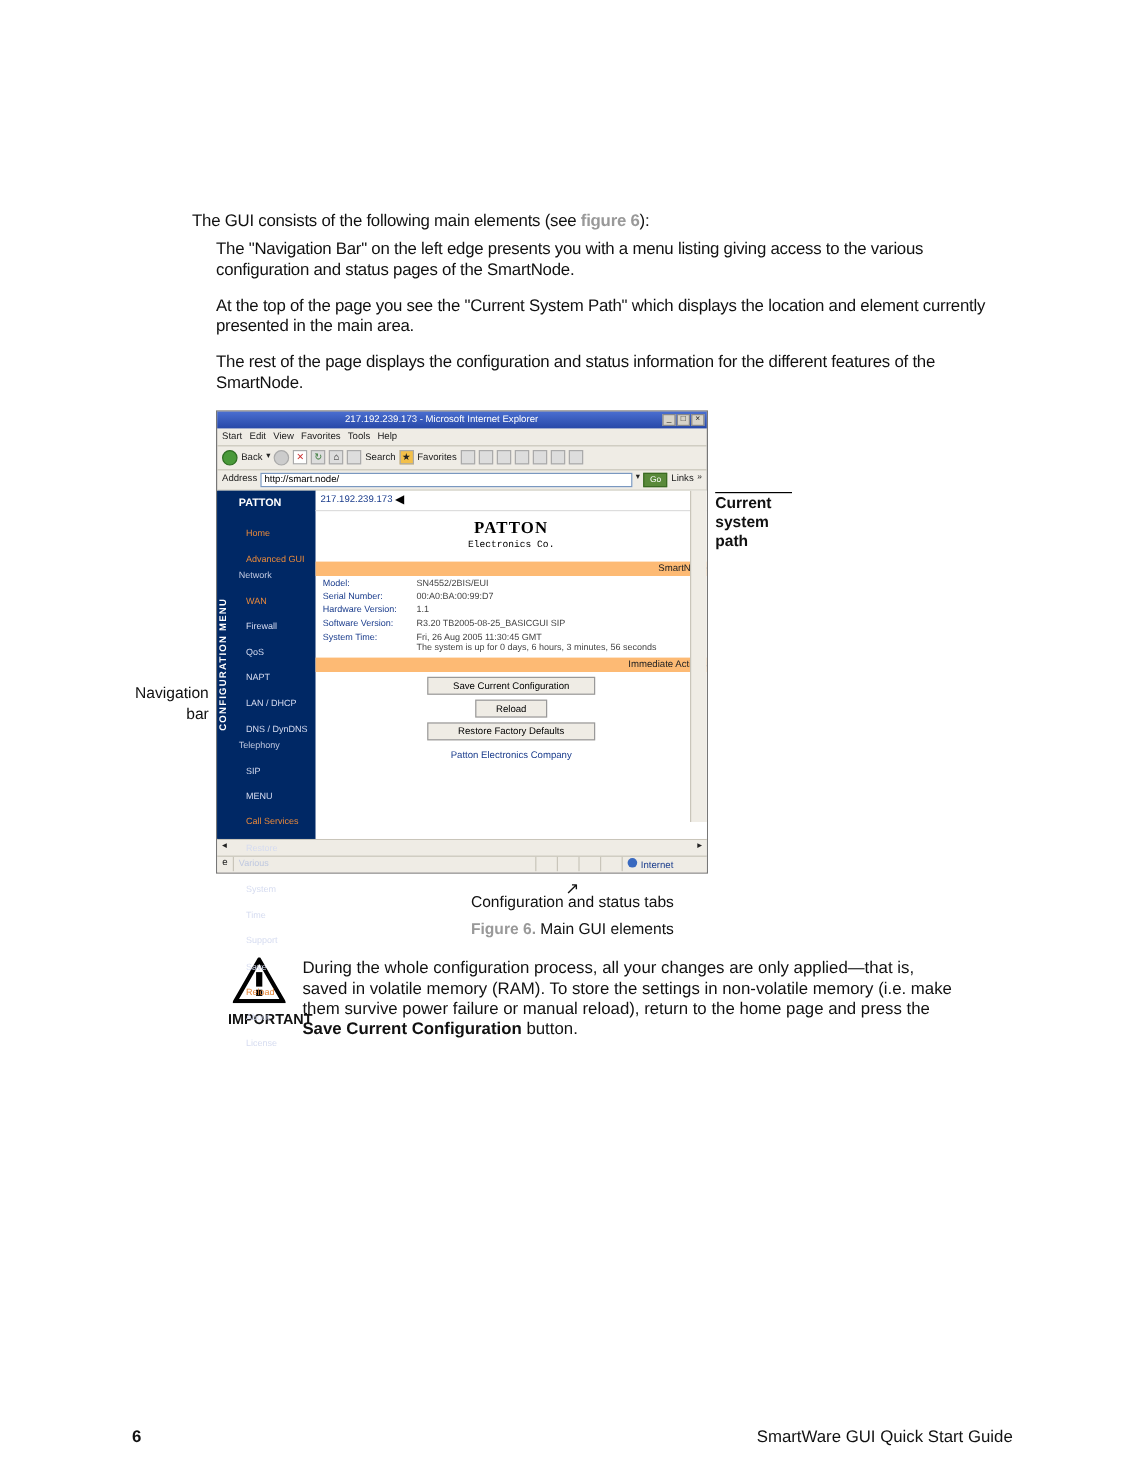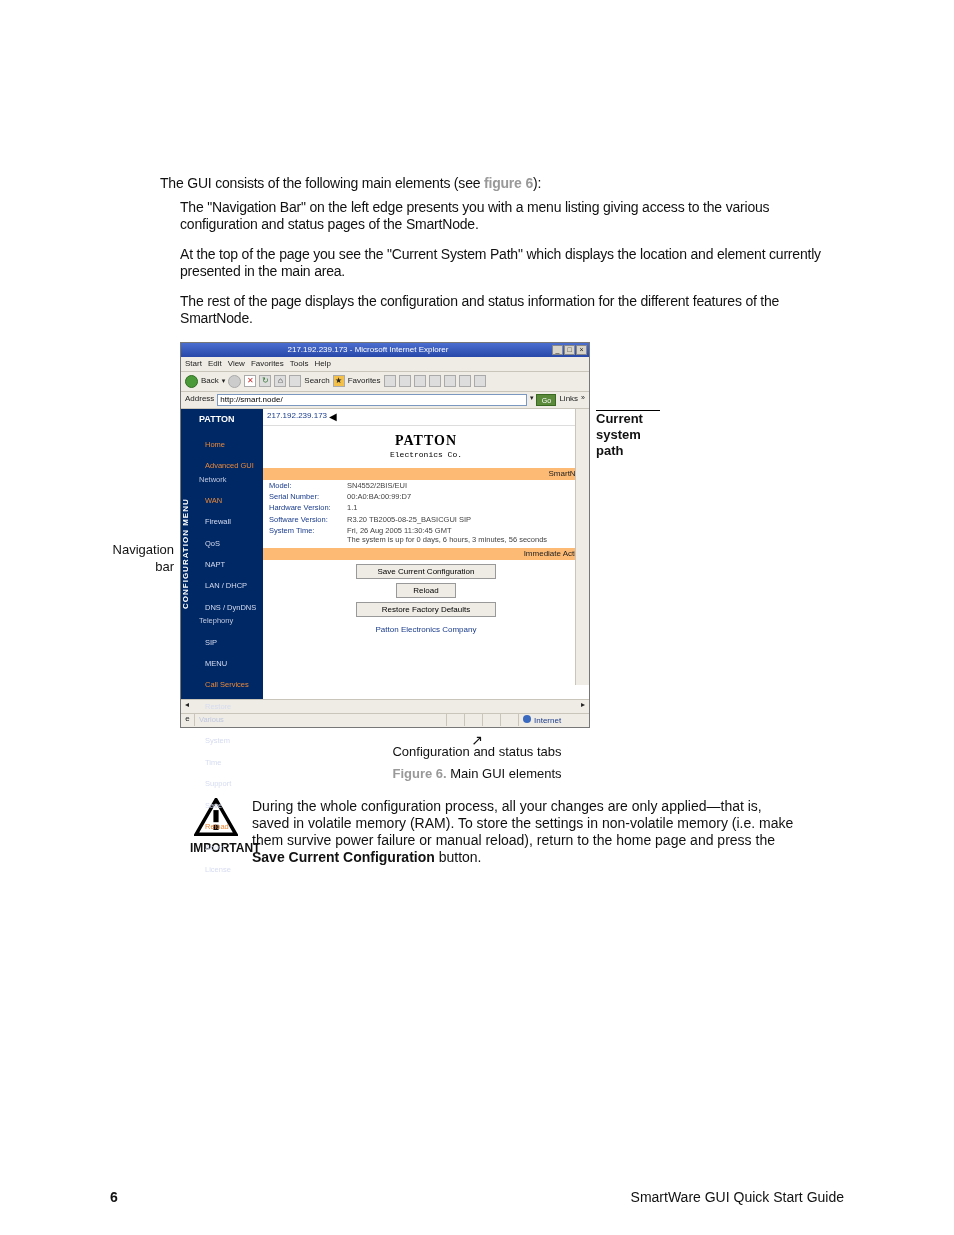--- a/index.html
+++ b/index.html
@@ -100,21 +100,21 @@
 <div class="page">
   <p class="intro condensed">
     <span>The GUI consists of the following main elements (see </span><span class="figref">figure 6</span><span>):</span>
   </p>
   <p class="sub condensed">The "Navigation Bar" on the left edge presents you with a menu listing giving access to the various configuration and status pages of the SmartNode.</p>
   <p class="sub condensed">At the top of the page you see the "Current System Path" which displays the location and element currently presented in the main area.</p>
   <p class="sub condensed">The rest of the page displays the configuration and status information for the different features of the SmartNode.</p>
 
   <div class="figure-wrap">
     <div class="callout-row">
-      <div class="callout-left" style="align-self:center; position:relative; top:24px;">
+      <div class="callout-left" style="align-self:center; position:relative; top:52px;">
         <div>Navigation</div>
         <div>bar</div>
       </div>
 
       <div class="browser">
         <div class="titlebar">
           <span class="t">217.192.239.173 - Microsoft Internet Explorer</span>
           <span class="winbtn">_</span>
           <span class="winbtn">□</span>
           <span class="winbtn">×</span>

